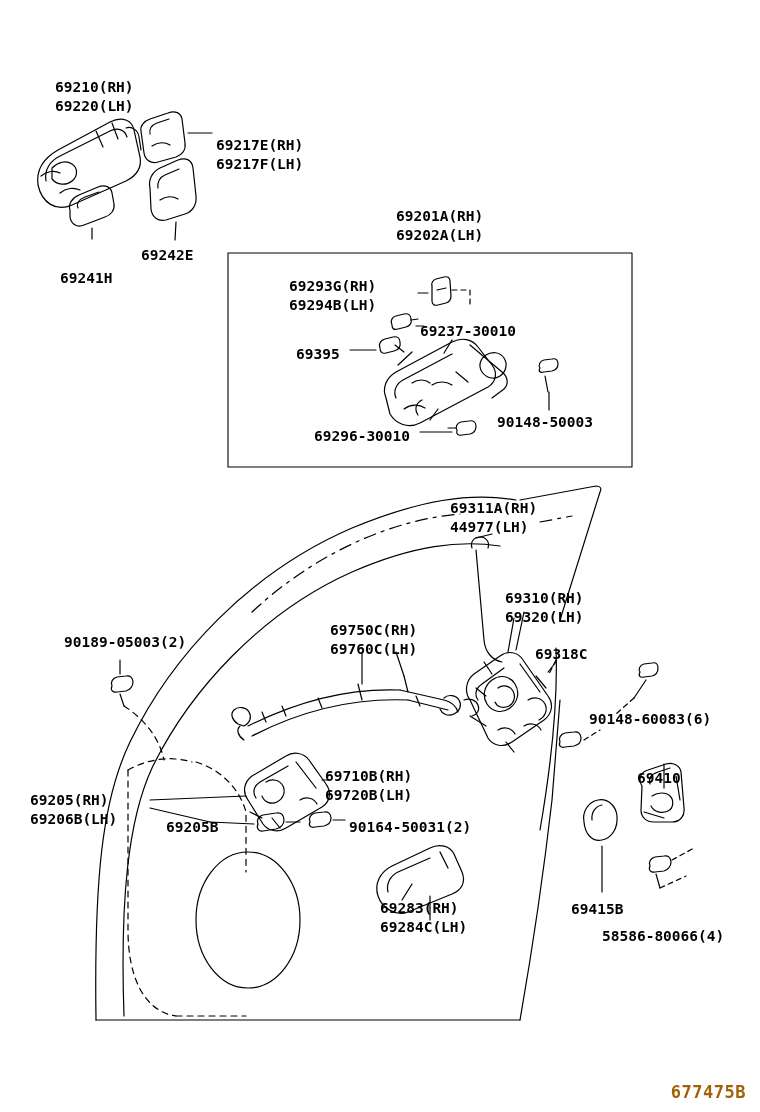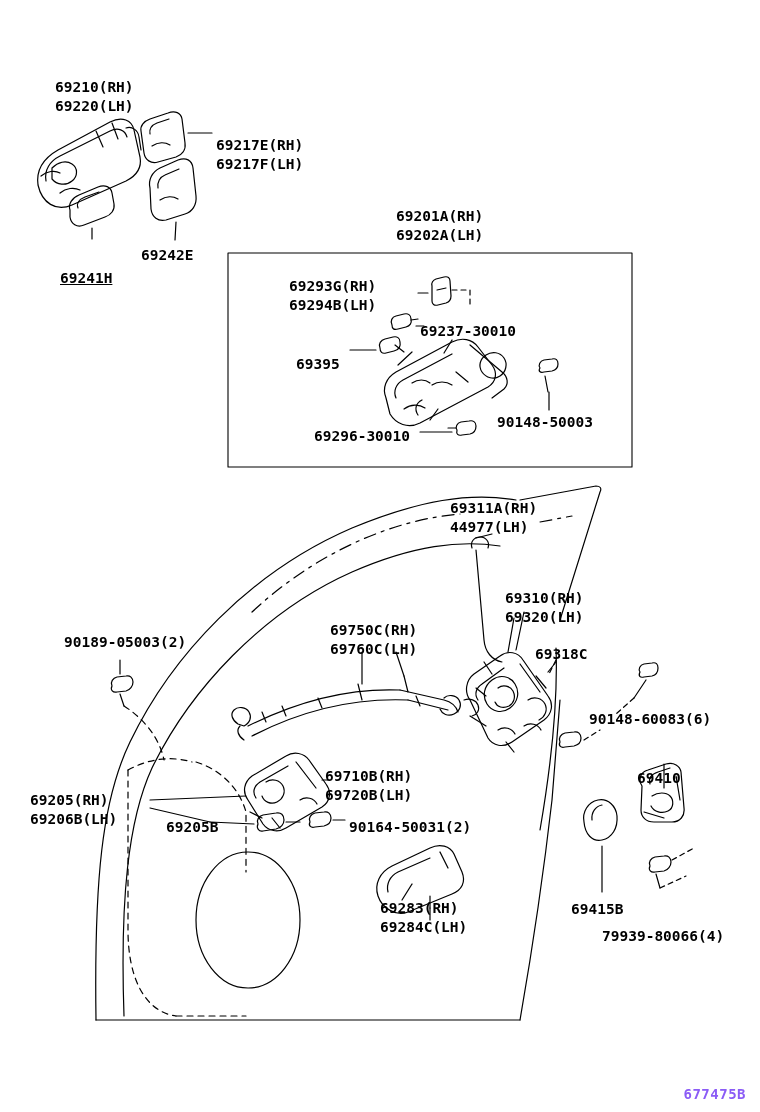--- a/index.html
+++ b/index.html
@@ -32,23 +32,23 @@
     color: #000000;
     white-space: pre;
     letter-spacing: 0px;
     line-height: 19px;
   }
   .corner {
     position: absolute;
     right: 14px;
     bottom: 10px;
     font-family: "DejaVu Sans Mono", monospace;
-    font-size: 14px;
+    font-size: 17px;
     font-weight: bold;
-    color: #8b5cf6;
+    color: #a16207;
     letter-spacing: 0.5px;
   }
 </style>
 </head>
 <body>
 
 <div id="sheet">
 
   <svg id="art" viewBox="0 0 760 1112" xmlns="http://www.w3.org/2000/svg">
     <g fill="none" stroke="#000" stroke-width="1.2" stroke-linejoin="round" stroke-linecap="round">
@@ -302,45 +302,45 @@
       <path d="M362,652 L362,684"></path>
       <path d="M396,652 L404,676"></path>
 
     </g>
   </svg>
 
   <div class="lbl" style="left:55px;  top:78px;">69210(RH)
 69220(LH)</div>
   <div class="lbl" style="left:216px; top:136px;">69217E(RH)
 69217F(LH)</div>
-  <div class="lbl" style="left:60px;  top:269px;text-decoration:underline;">69241H</div>
+  <div class="lbl" style="left:60px;  top:269px;">69241H</div>
   <div class="lbl" style="left:141px; top:246px;">69242E</div>
   <div class="lbl" style="left:396px; top:207px;">69201A(RH)
 69202A(LH)</div>
   <div class="lbl" style="left:289px; top:277px;">69293G(RH)
 69294B(LH)</div>
   <div class="lbl" style="left:420px; top:322px;">69237-30010</div>
-  <div class="lbl" style="left:296px; top:355px;text-align:center;">69395</div>
+  <div class="lbl" style="left:296px; top:345px;text-align:center;">69395</div>
   <div class="lbl" style="left:497px; top:413px;">90148-50003</div>
   <div class="lbl" style="left:314px; top:427px;">69296-30010</div>
   <div class="lbl" style="left:450px; top:499px;">69311A(RH)
 44977(LH)</div>
   <div class="lbl" style="left:505px; top:589px;">69310(RH)
 69320(LH)</div>
   <div class="lbl" style="left:535px; top:645px;">69318C</div>
   <div class="lbl" style="left:330px; top:621px;">69750C(RH)
 69760C(LH)</div>
   <div class="lbl" style="left:64px;  top:633px;">90189-05003(2)</div>
   <div class="lbl" style="left:589px; top:710px;">90148-60083(6)</div>
   <div class="lbl" style="left:637px; top:769px;">69410</div>
   <div class="lbl" style="left:325px; top:767px;">69710B(RH)
 69720B(LH)</div>
   <div class="lbl" style="left:30px;  top:791px;">69205(RH)
 69206B(LH)</div>
   <div class="lbl" style="left:166px; top:818px;">69205B</div>
   <div class="lbl" style="left:349px; top:818px;">90164-50031(2)</div>
   <div class="lbl" style="left:571px; top:900px;text-align:right;">69415B</div>
-  <div class="lbl" style="left:602px; top:927px;">79939-80066(4)</div>
+  <div class="lbl" style="left:602px; top:927px;">58586-80066(4)</div>
   <div class="lbl" style="left:380px; top:899px;">69283(RH)
 69284C(LH)</div>
 
   <div class="corner">677475B</div>
 </div>
 
 </body></html>

